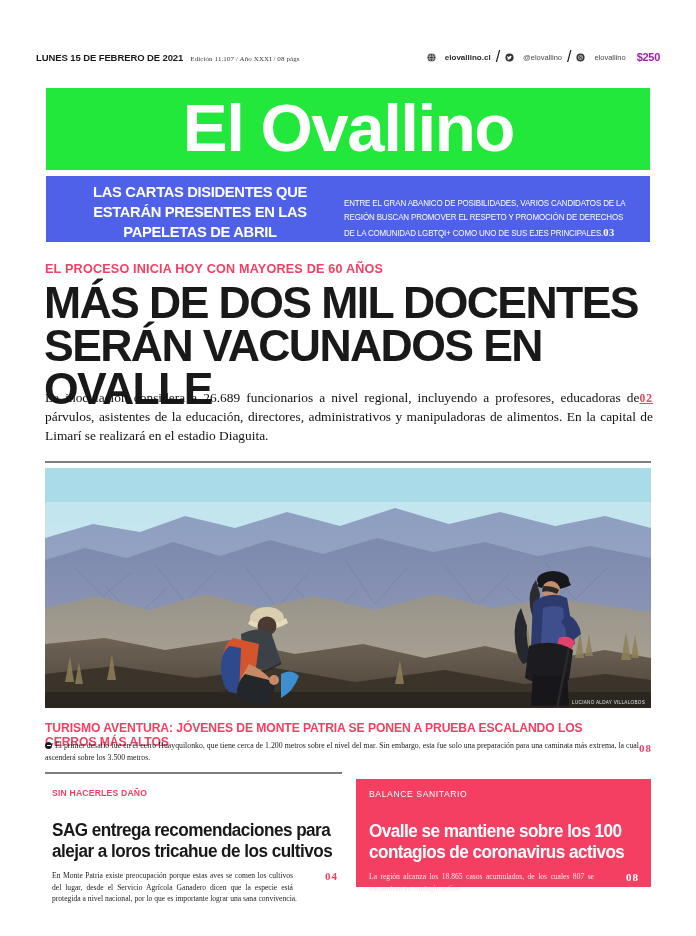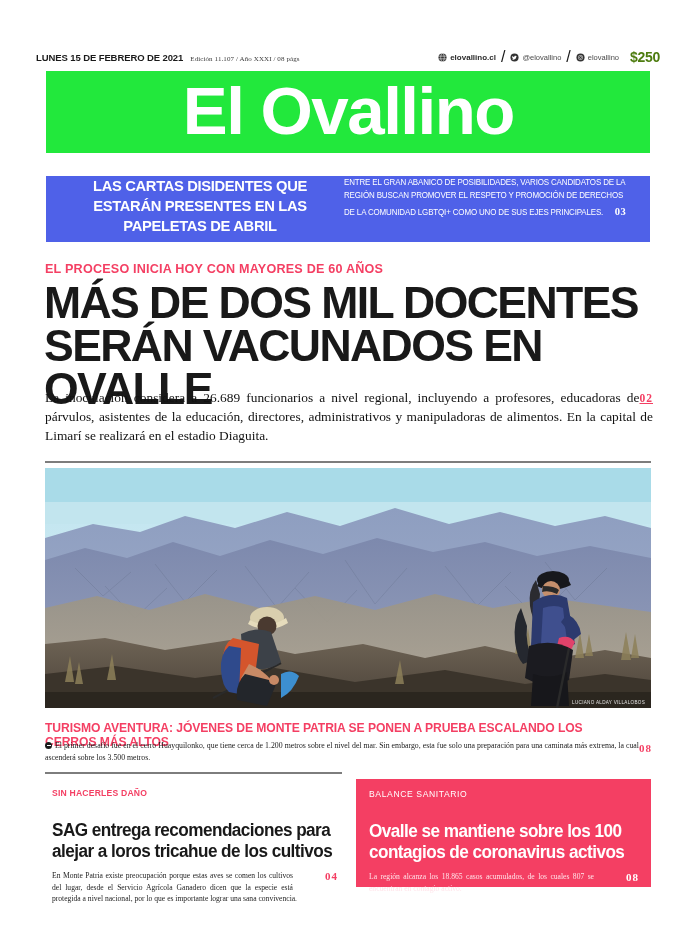--- a/index.html
+++ b/index.html
@@ -52,46 +52,46 @@
   }
   .topbar-right {
     display: flex;
     align-items: center;
     gap: 5px;
     white-space: nowrap;
   }
   .social {
     display: flex;
     align-items: flex-start;
-    gap: 3px;
+    gap: 9px;
     font-size: 7.5px;
     color: #2a2a2a;
     font-family: "Liberation Sans", sans-serif;
   }
   .soc-icon {
     display: inline-block;
     width: 9px; height: 9px;
     position: relative;
     vertical-align: -1px;
   }
   .soc-icon svg { display:block; width: 9px; height: 9px; }
   .sitename { font-weight: bold; font-size: 8px; }
   .handle { font-size: 7.5px; color: #4a4a4a; }
   .price {
     font-weight: bold;
-    font-size: 14px;
-    color: #4d7c0f;
+    font-size: 11px;
+    color: #a21caf;
     margin-left: 6px;
     letter-spacing: -0.3px;
   }
 
   
   .masthead {
     position: absolute;
-    left: 46px; top: 71px;
+    left: 46px; top: 88px;
     width: 604px; height: 82px;
     background: var(--green, #22E83C);
     display: flex;
     align-items: center;
     justify-content: center;
     overflow: hidden;
   }
   .masthead-title {
     font-family: "Liberation Sans", sans-serif;
     font-weight: bold;
@@ -104,23 +104,23 @@
     margin-top: -2px;
   }
 
   
   .promo {
     position: absolute;
     left: 46px; top: 176px;
     width: 604px; height: 66px;
     background: var(--blue, #4F61E8);
     display: flex;
-    align-items: flex-start;
+    align-items: flex-end;
     box-sizing: border-box;
-    padding: 0 12px 6px 10px;
+    padding: 0 12px 0 10px;
     overflow: hidden;
   }
   .promo-head {
     flex: 0 0 288px;
     color: #fff;
     font-family: "Liberation Sans", sans-serif;
     font-weight: bold;
     font-size: 15.5px;
     line-height: 1.30;
     letter-spacing: -0.35px;
@@ -136,21 +136,20 @@
     letter-spacing: -0.15px;
     transform: scaleX(0.96);
     transform-origin: left center;
     position: relative;
   }
   .promo-page {
     font-family: "Liberation Serif", serif;
     font-size: 11px;
     font-weight: bold;
     letter-spacing: 0.5px;
-    margin-left: 12px;
   }
 
   
   .kicker {
     position: absolute;
     left: 45px; top: 261px;
     font-family: "Liberation Sans", sans-serif;
     font-weight: bold;
     font-size: 13px;
     color: var(--pink, #F43F63);

